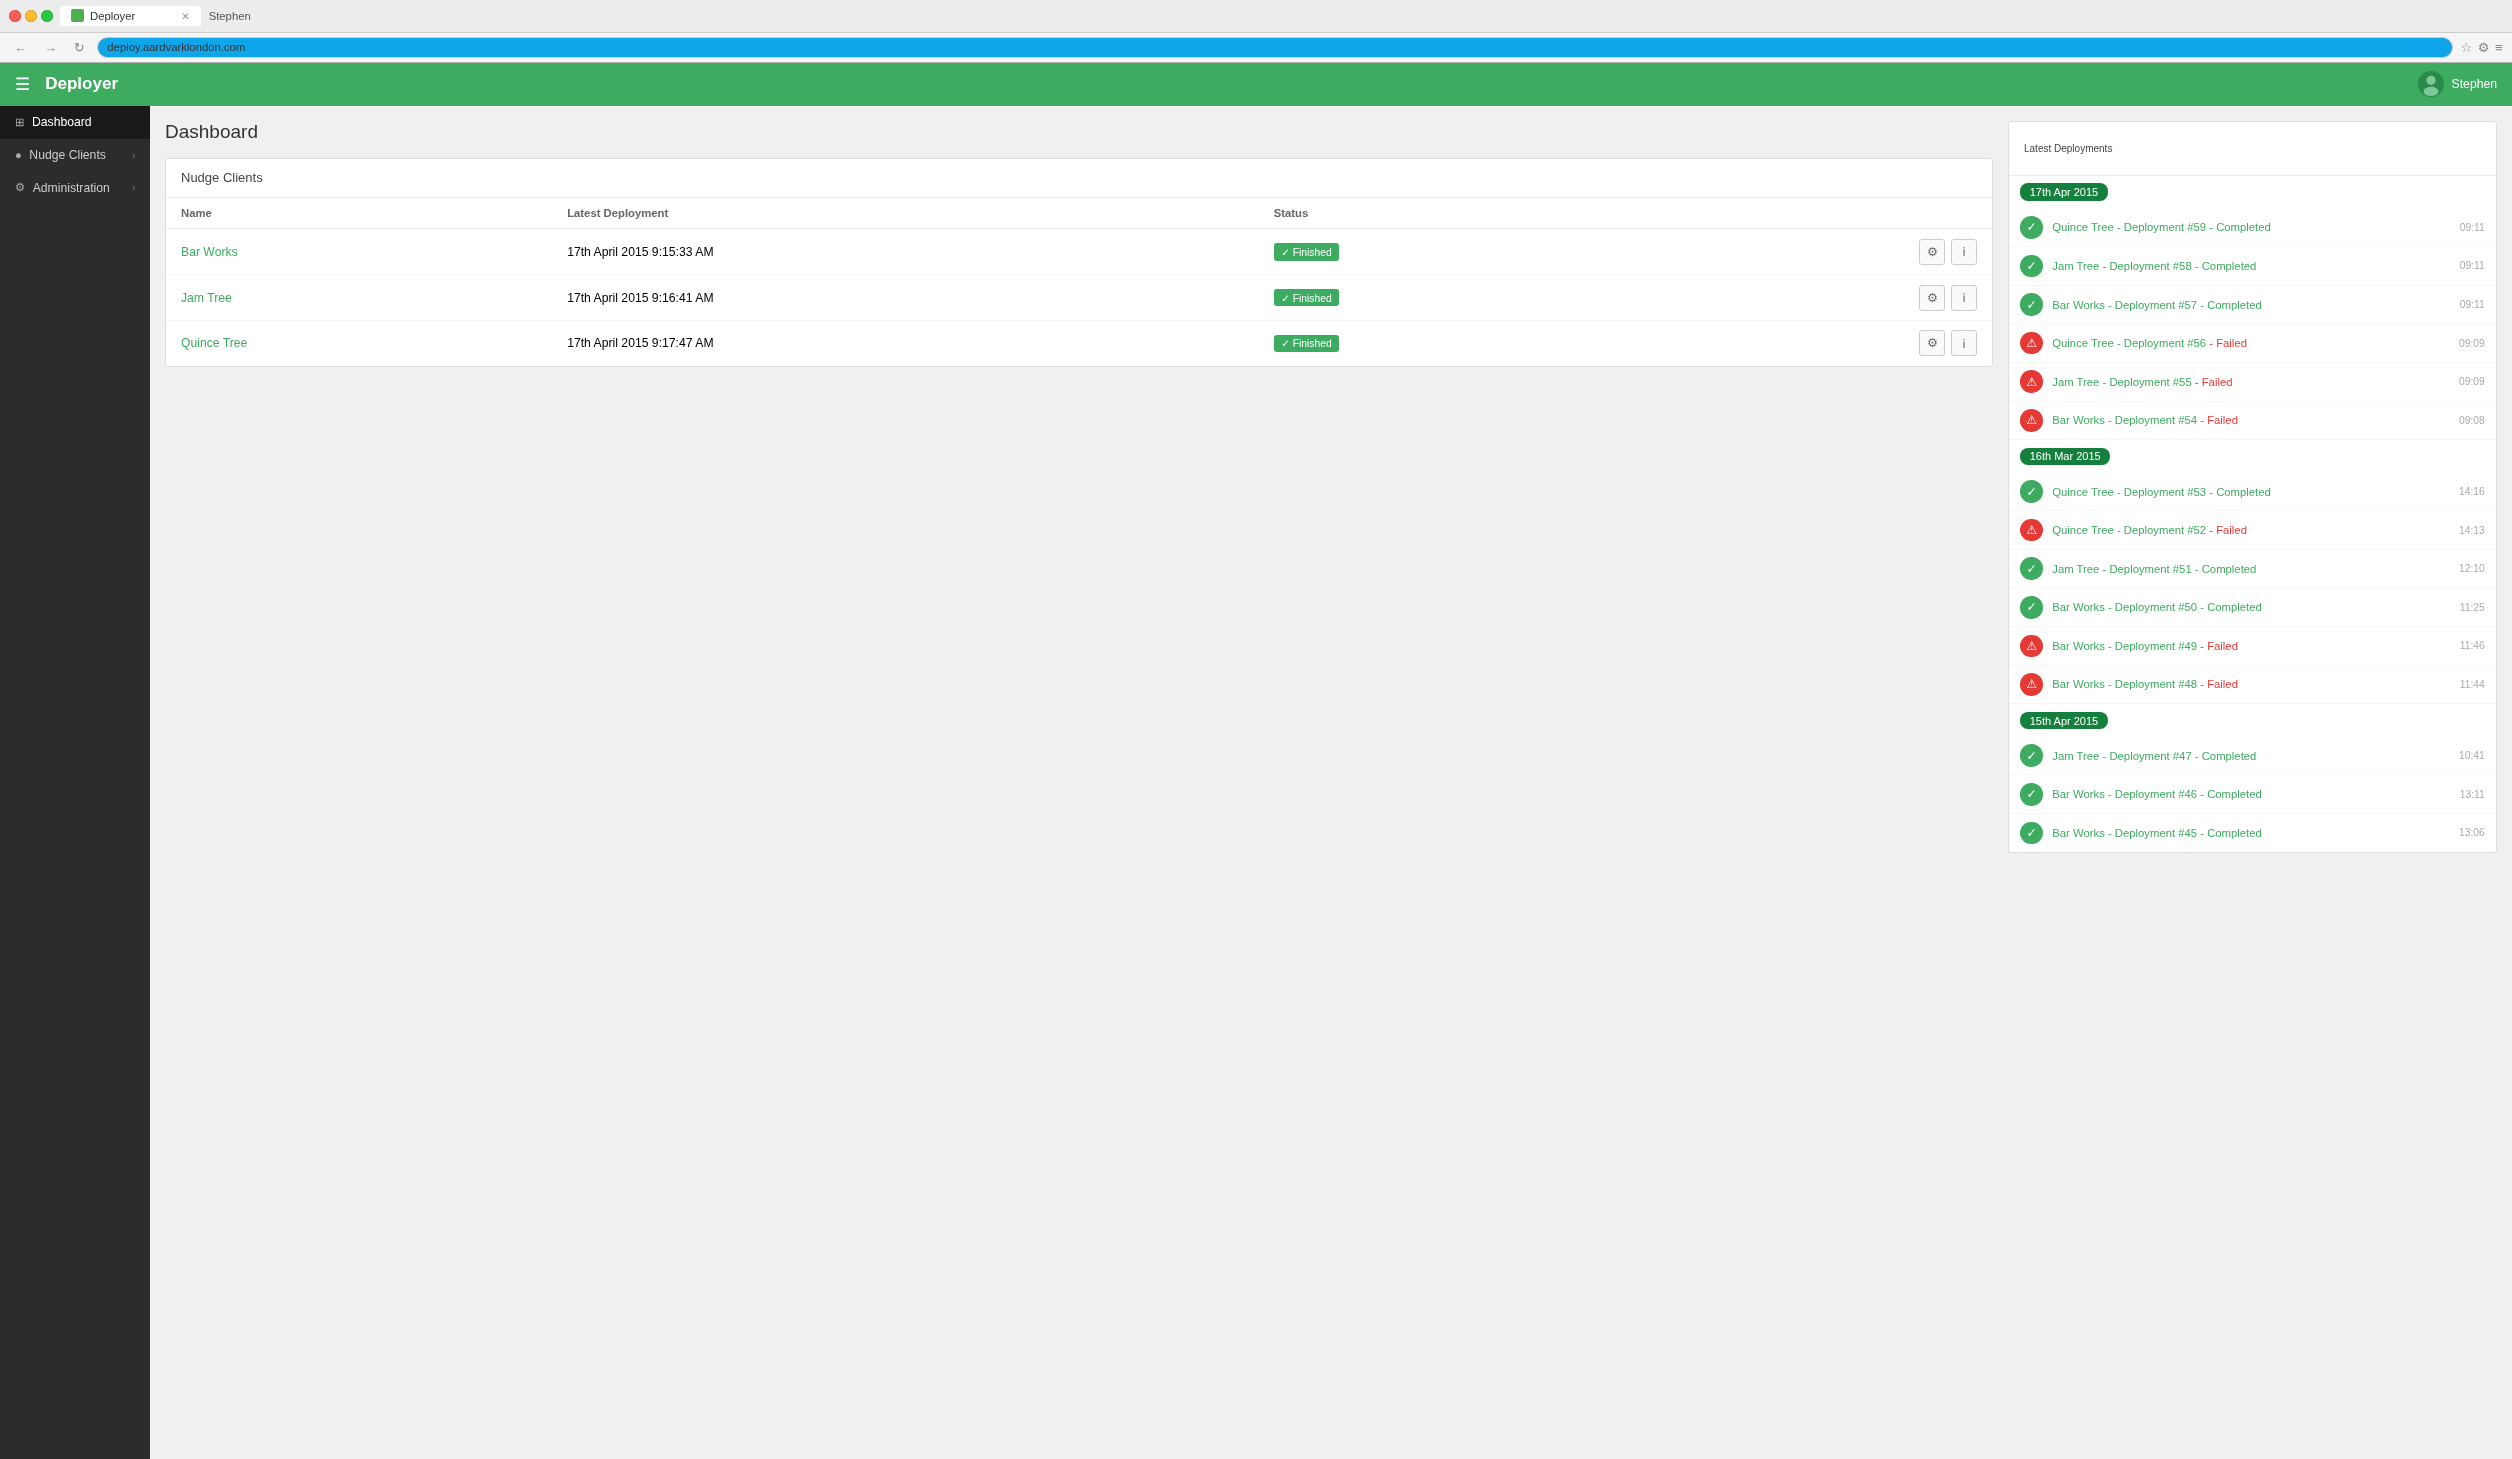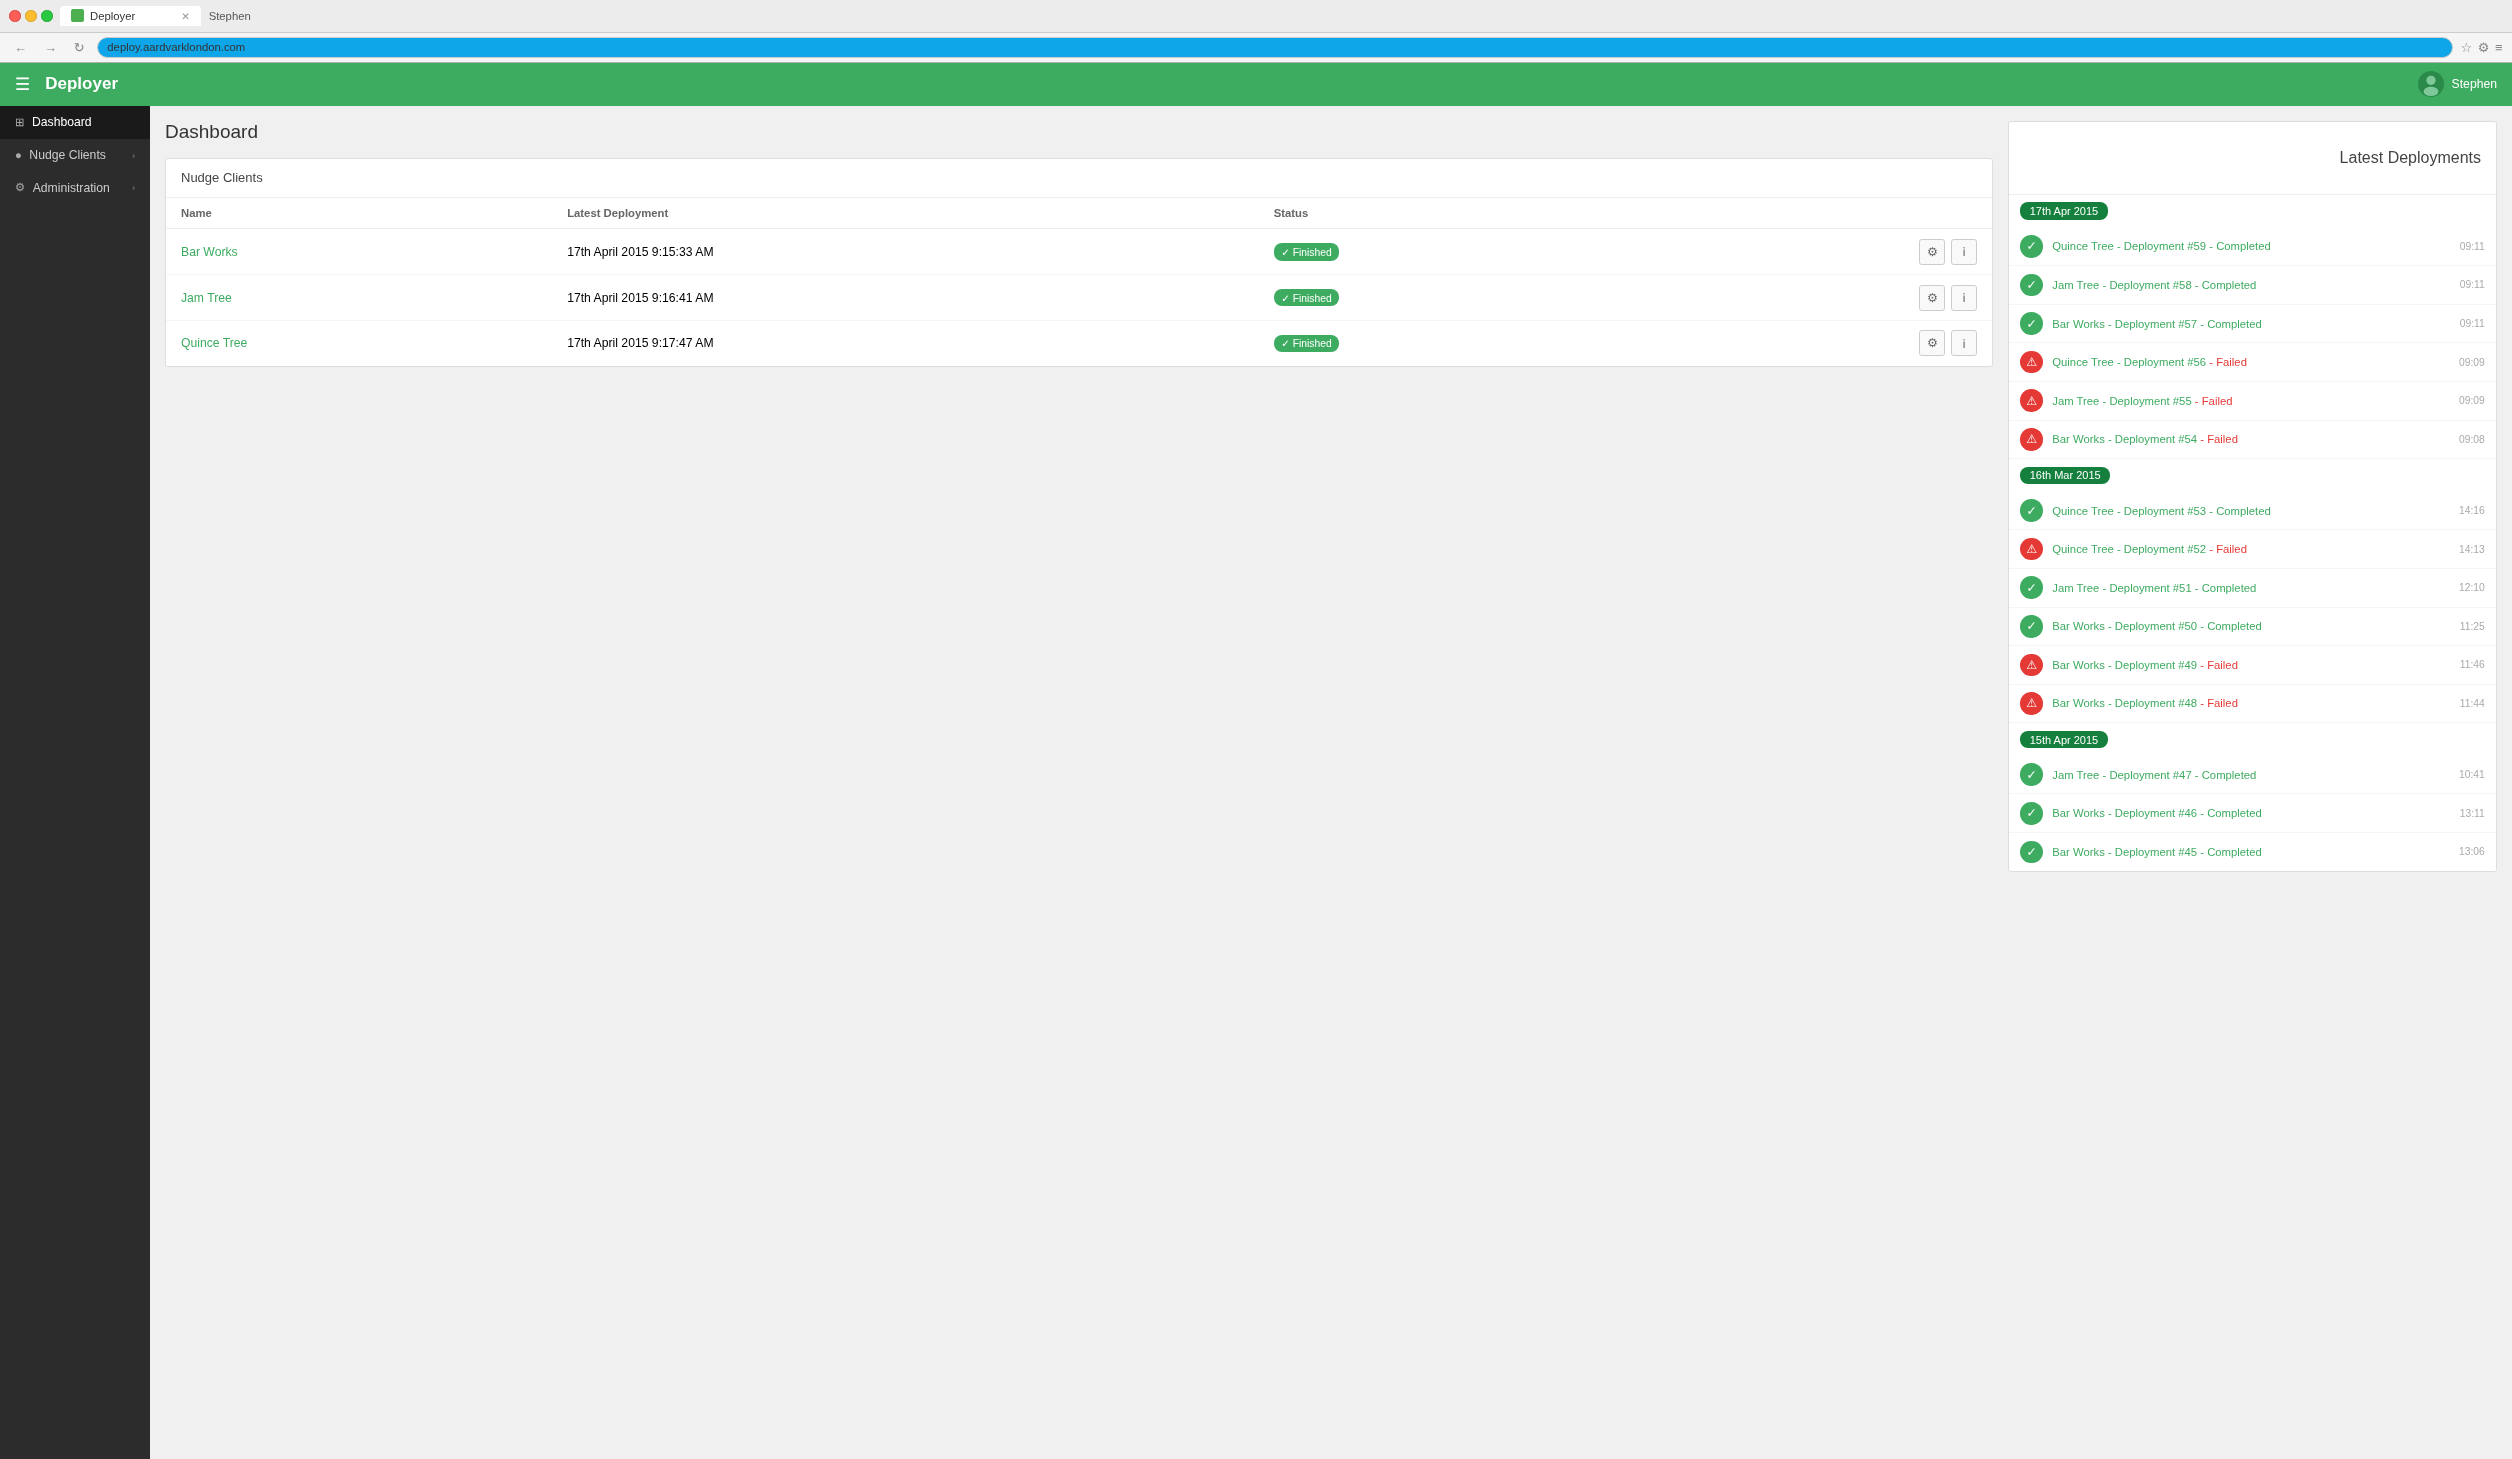--- a/index.html
+++ b/index.html
@@ -47,28 +47,28 @@
     
     .left-panel { flex: 1; min-width: 0; }
     .page-title { font-size: 19px; font-weight: 400; color: #333; margin-bottom: 15px; }
     .panel-card { background: white; border-radius: 2.8px; border: 0.9px solid #ddd; }
     .panel-header { padding: 11.3px 15px; border-bottom: 0.9px solid #eee; font-size: 13px; font-weight: 500; color: #444; }
     .table { width: 100%; border-collapse: collapse; padding-left: 48px; }
     .table th { padding: 9.4px 15px; text-align: left; font-size: 11.3px; font-weight: 600; color: #666; border-bottom: 0.9px solid #eee; }
     .table td { padding: 9.4px 15px; border-bottom: 0.9px solid #f5f5f5; vertical-align: middle; }
     .table tr:last-child td { border-bottom: none; }
     .table-link { color: #3dab60; text-decoration: none; font-size: 12.2px; }
-    .badge-finished { background: #3dab60; color: white; padding: 2.8px 7.5px; border-radius: 8px; font-size: 10.3px; display: inline-flex; align-items: center; gap: 3.8px; }
+    .badge-finished { background: #3dab60; color: white; padding: 2.8px 7.5px; border-radius: 3px; font-size: 10.3px; display: inline-flex; align-items: center; gap: 3.8px; }
     .table-actions { display: flex; gap: 5.6px; justify-content: flex-end; }
     .action-btn { width: 26px; height: 26px; border: 0.9px solid #ccc; background: #f9f9f9; border-radius: 2.8px; cursor: pointer; display: flex; align-items: center; justify-content: center; color: #666; font-size: 12.2px; }
 
     
     .right-panel { width: 489px; flex-shrink: 0; }
     .deployments-card { background: white; border-radius: 2.8px; border: 0.9px solid #ddd; }
-    .deployments-header { padding: 27px 15px; border-bottom: 0.9px solid #eee; font-size: 16px; font-weight: 500; color: #444; text-align: right; }
+    .deployments-header { padding: 21px 15px; border-bottom: 0.9px solid #eee; font-size: 10px; font-weight: 500; color: #444; }
     .date-badge { display: inline-block; background: #15803d; color: white; font-size: 11px; padding: 2.8px 9.4px; border-radius: 8px; margin: 7.5px 11.3px; }
     .deployment-row { display: flex; align-items: center; padding: 7.5px 11.3px; border-bottom: 0.9px solid #f5f5f5; gap: 9.4px; }
     .deployment-row:last-child { border-bottom: none; }
     .status-icon-circle { width: 22.6px; height: 22.6px; border-radius: 50%; display: flex; align-items: center; justify-content: center; flex-shrink: 0; font-size: 12.2px; }
     .status-completed { background: #3dab60; color: white; }
     .status-failed { background: #e53935; color: white; }
     .deployment-name { font-size: 11.3px; color: #333; flex: 1; }
     .deployment-name a { color: #3dab60; text-decoration: none; }
     .deployment-status-text { font-size: 11.3px; color: #777; margin-top: 31px; }
     .deployment-time { font-size: 10.3px; color: #aaa; margin-left: auto; flex-shrink: 0; }

